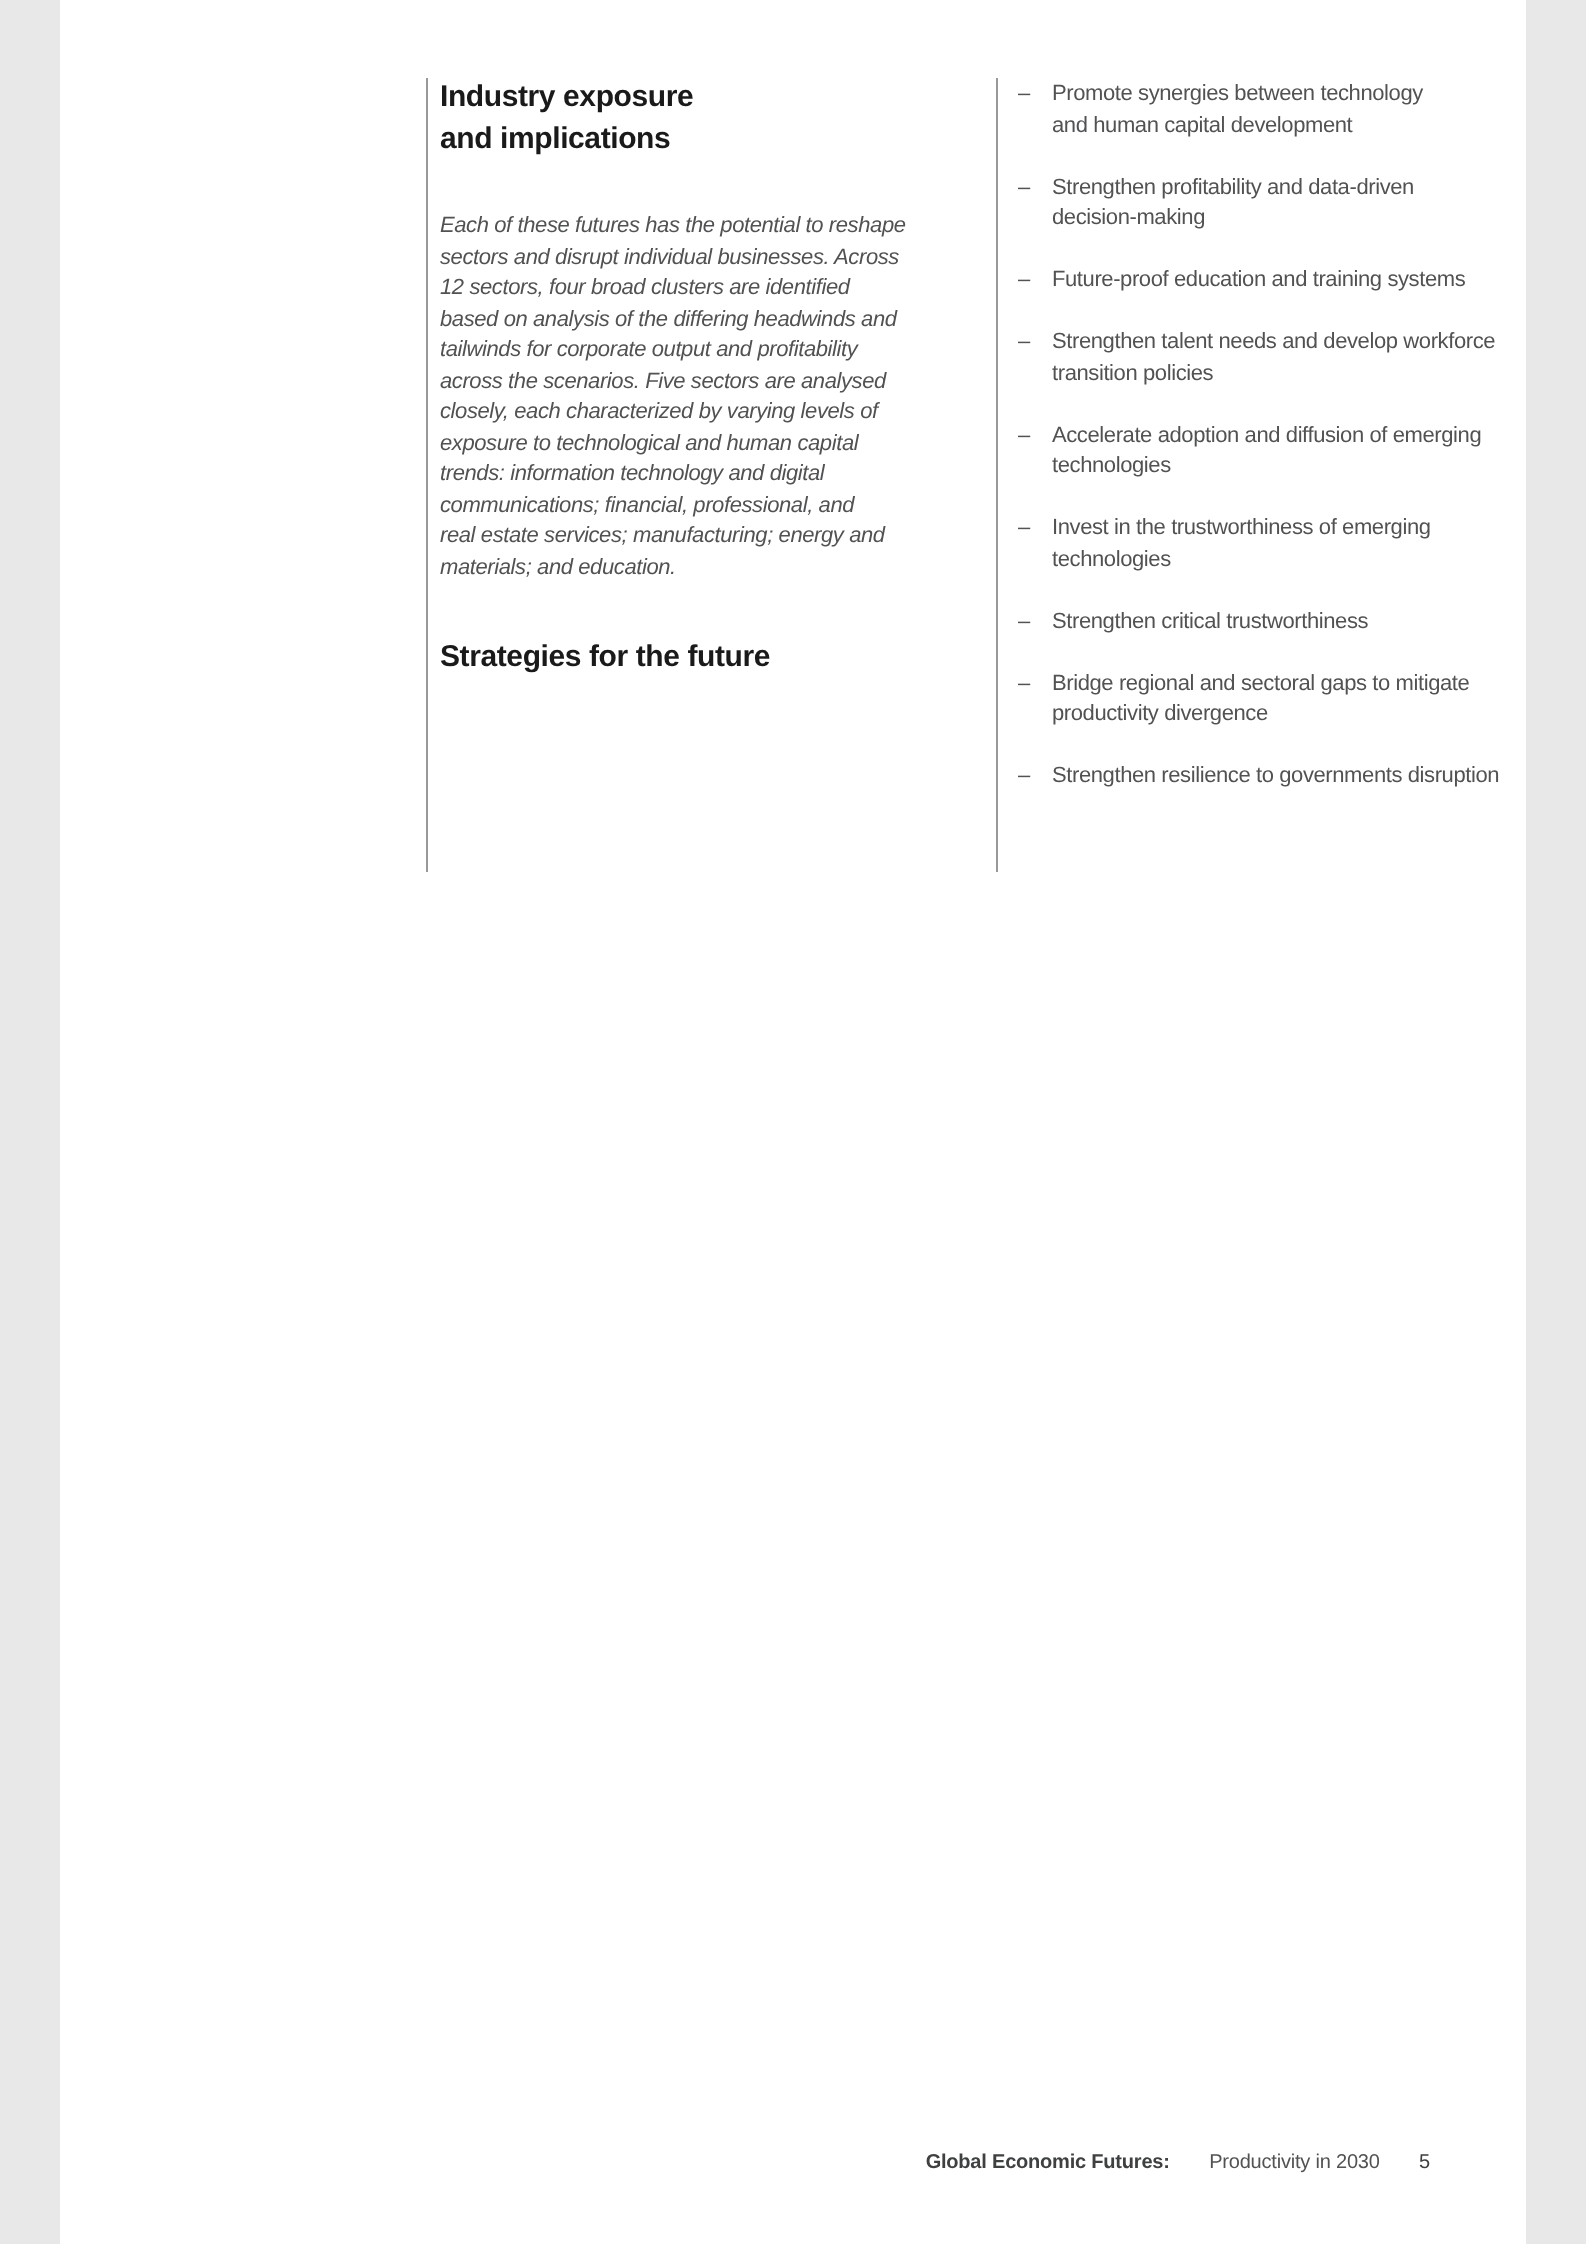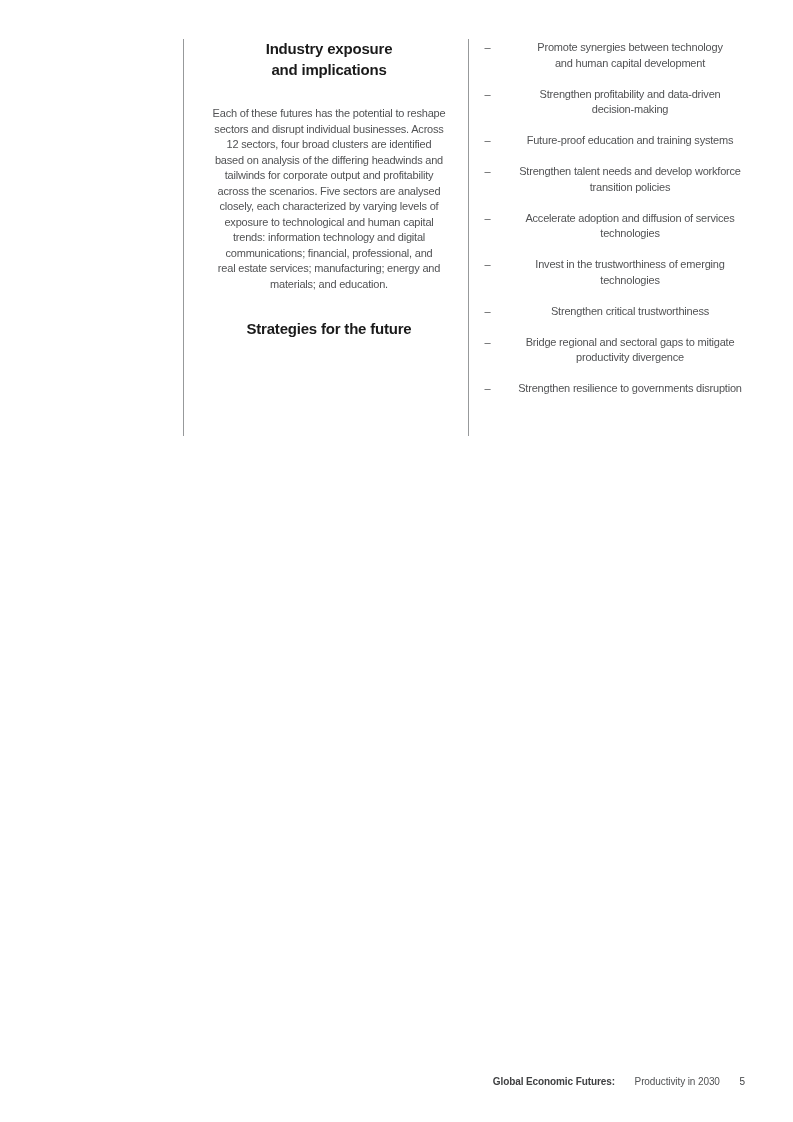--- a/index.html
+++ b/index.html
@@ -1,25 +1,24 @@
 <!DOCTYPE html>
 <html><head>
 <meta charset="utf-8">
 <style>
   * { margin: 0; padding: 0; box-sizing: border-box; }
   html, body { background: #e8e8e8; }
   .page {
     position: relative;
-    width: 793px;
+    width: 733px;
     height: 1122px;
     margin: 0 auto;
     background: #ffffff;
     font-family: "Liberation Sans", sans-serif;
     overflow: hidden;
-    text-align: center;
   }
   .vrule {
     position: absolute;
     width: 1px;
     top: 39px;
     height: 397px;
     background: #97999b;
   }
   .vrule-left { left: 183px; }
   .vrule-mid  { left: 468px; }
@@ -38,20 +37,21 @@
     letter-spacing: -0.2px;
     white-space: pre-line;
   }
   .col-left p {
     margin-top: 26px;
     font-size: 11px;
     line-height: 15.5px;
     color: #515254;
     letter-spacing: -0.2px;
     white-space: pre-line;
+    font-style: italic;
   }
   .section-strategies { margin-top: 26px; }
 
   .col-right {
     position: absolute;
     left: 479px;
     top: 40px;
     width: 285px;
     list-style: none;
   }
@@ -134,21 +134,21 @@
       <span class="dash">–</span>
       <span class="item-text">Future-proof education and training systems</span>
     </li>
     <li>
       <span class="dash">–</span>
       <span class="item-text">Strengthen talent needs and develop workforce
 transition policies</span>
     </li>
     <li>
       <span class="dash">–</span>
-      <span class="item-text">Accelerate adoption and diffusion of services
+      <span class="item-text">Accelerate adoption and diffusion of emerging
 technologies</span>
     </li>
     <li>
       <span class="dash">–</span>
       <span class="item-text">Invest in the trustworthiness of emerging
 technologies</span>
     </li>
     <li>
       <span class="dash">–</span>
       <span class="item-text">Strengthen critical trustworthiness</span>

